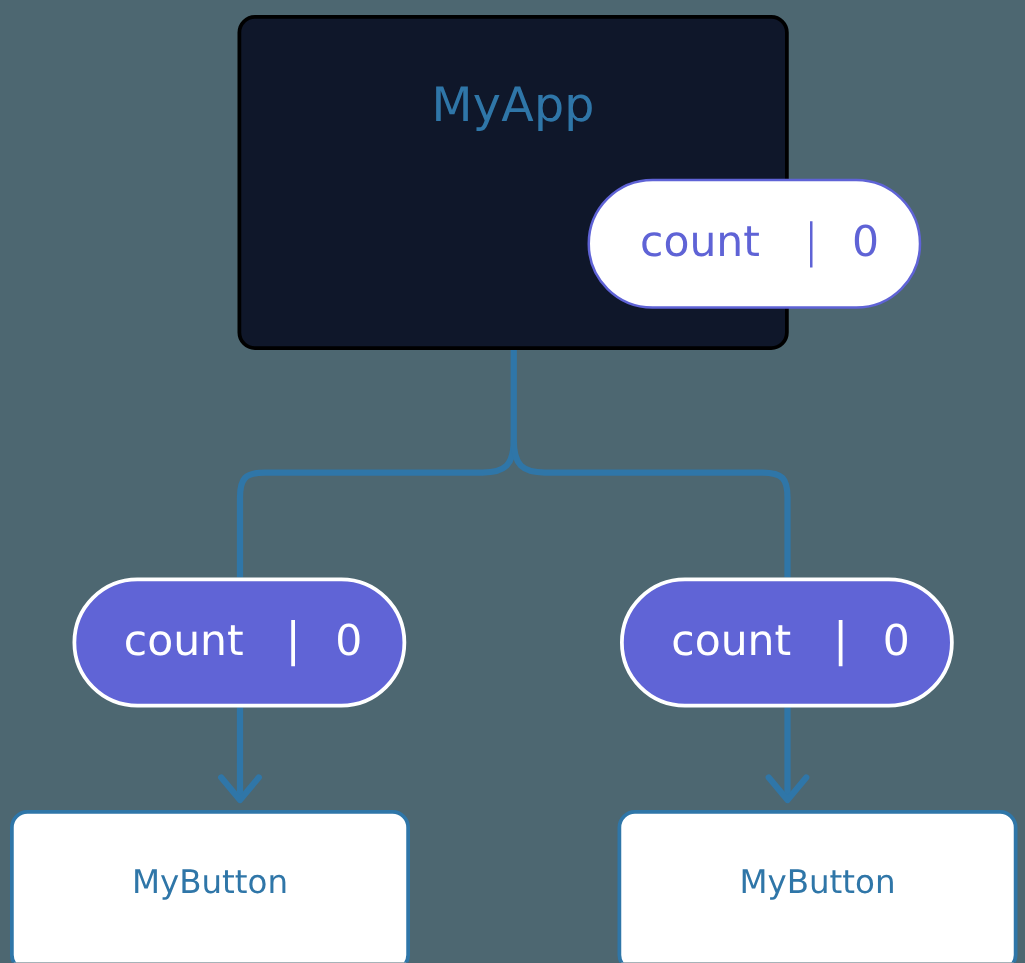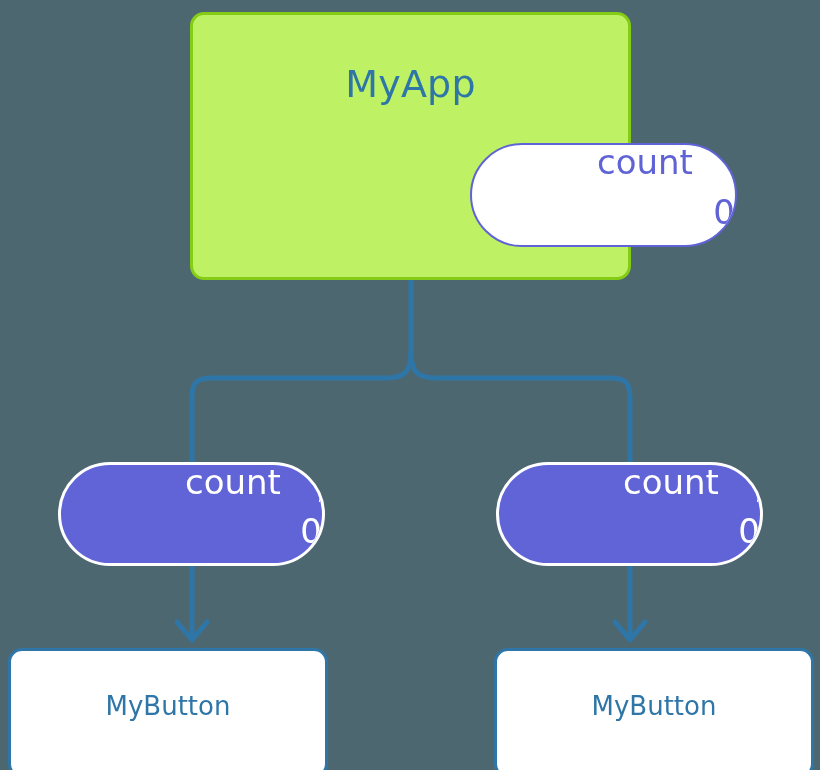--- a/index.html
+++ b/index.html
@@ -26,22 +26,22 @@
     position: absolute;
     left: 0; top: 0;
     width: 820px;
     height: 770px;
     pointer-events: none;
   }
 
   
   .component-box {
     position: absolute;
-    background: #bef264;
-    border: 3px solid #84cc16;
+    background: #0f172a;
+    border: 3px solid #000000;
     border-radius: 14px;
     box-sizing: border-box;
   }
   #root-box {
     left: 190px;
     top: 12px;
     width: 441px;
     height: 268px;
   }
   #root-title {
@@ -73,25 +73,24 @@
     width: 100%;
     text-align: center;
     font-size: 26px;
     color: #2f76a8;
   }
 
   
   .state-pill {
     position: absolute;
     display: flex;
-    align-items: flex-end;
+    align-items: center;
     box-sizing: border-box;
     border-radius: 999px;
     overflow: hidden;
-    flex-direction: column;
   }
   .state-pill .pill-key,
   .state-pill .pill-val {
     display: flex;
     align-items: center;
     justify-content: center;
     box-sizing: border-box;
     font-size: 34px;
     line-height: 1;
   }

